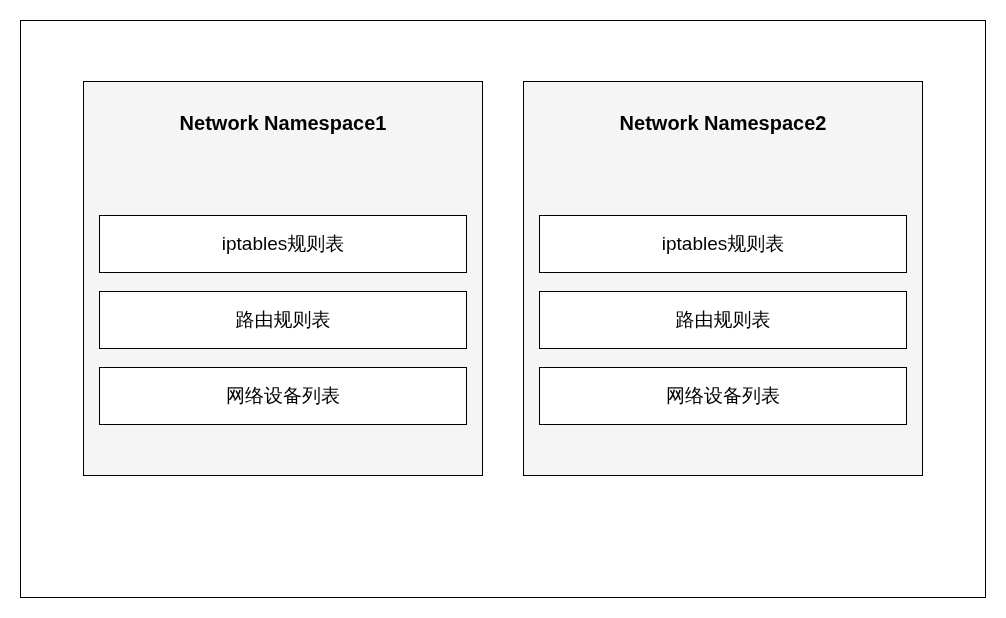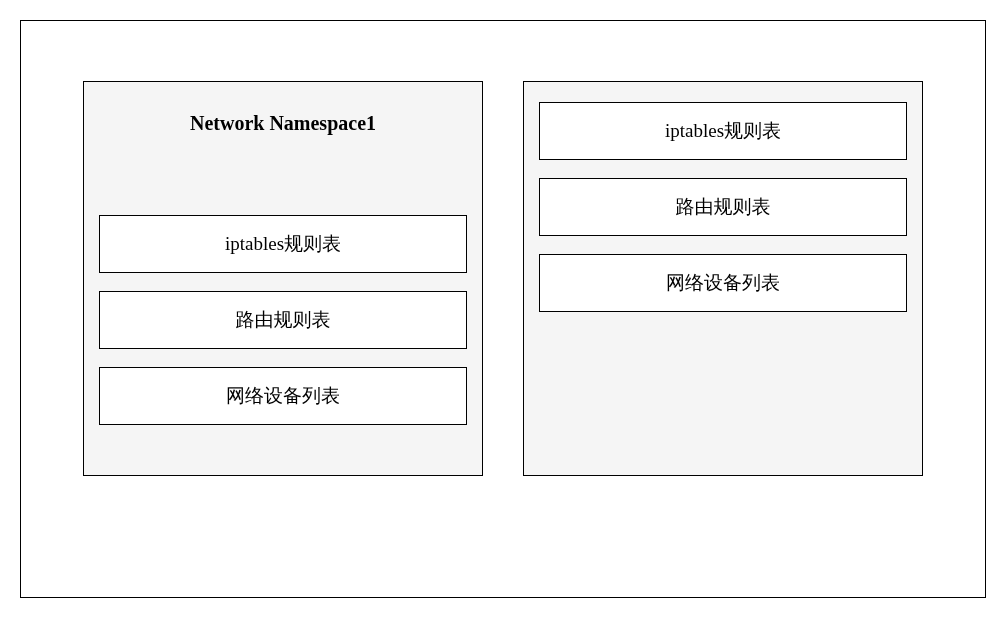--- a/index.html
+++ b/index.html
@@ -28,21 +28,20 @@
       padding: 60px 60px 0 60px;
     }
     .namespace-box {
       border: 1.5px solid #000;
       background: #f5f5f5;
       width: 400px;
       height: 395px;
       display: flex;
       flex-direction: column;
       padding: 20px 15px 15px 15px;
-      font-family: Liberation Serif, serif;
     }
     .namespace-title {
       font-weight: bold;
       font-size: 20px;
       text-align: center;
       margin-top: 10px;
       margin-bottom: 80px;
     }
     .item-box {
       border: 1.5px solid #000;
@@ -68,18 +67,19 @@
 
 <div class="host-os">
   <div class="namespaces-row">
     <div class="namespace-box">
       <div class="namespace-title">Network Namespace1</div>
       <div class="item-box">iptables规则表</div>
       <div class="item-box">路由规则表</div>
       <div class="item-box">网络设备列表</div>
     </div>
     <div class="namespace-box">
+      <div class="namespace-title">Network Namespace2</div>
       <div class="item-box">iptables规则表</div>
       <div class="item-box">路由规则表</div>
       <div class="item-box">网络设备列表</div>
     </div>
   </div>
 </div>
 
 </body></html>

